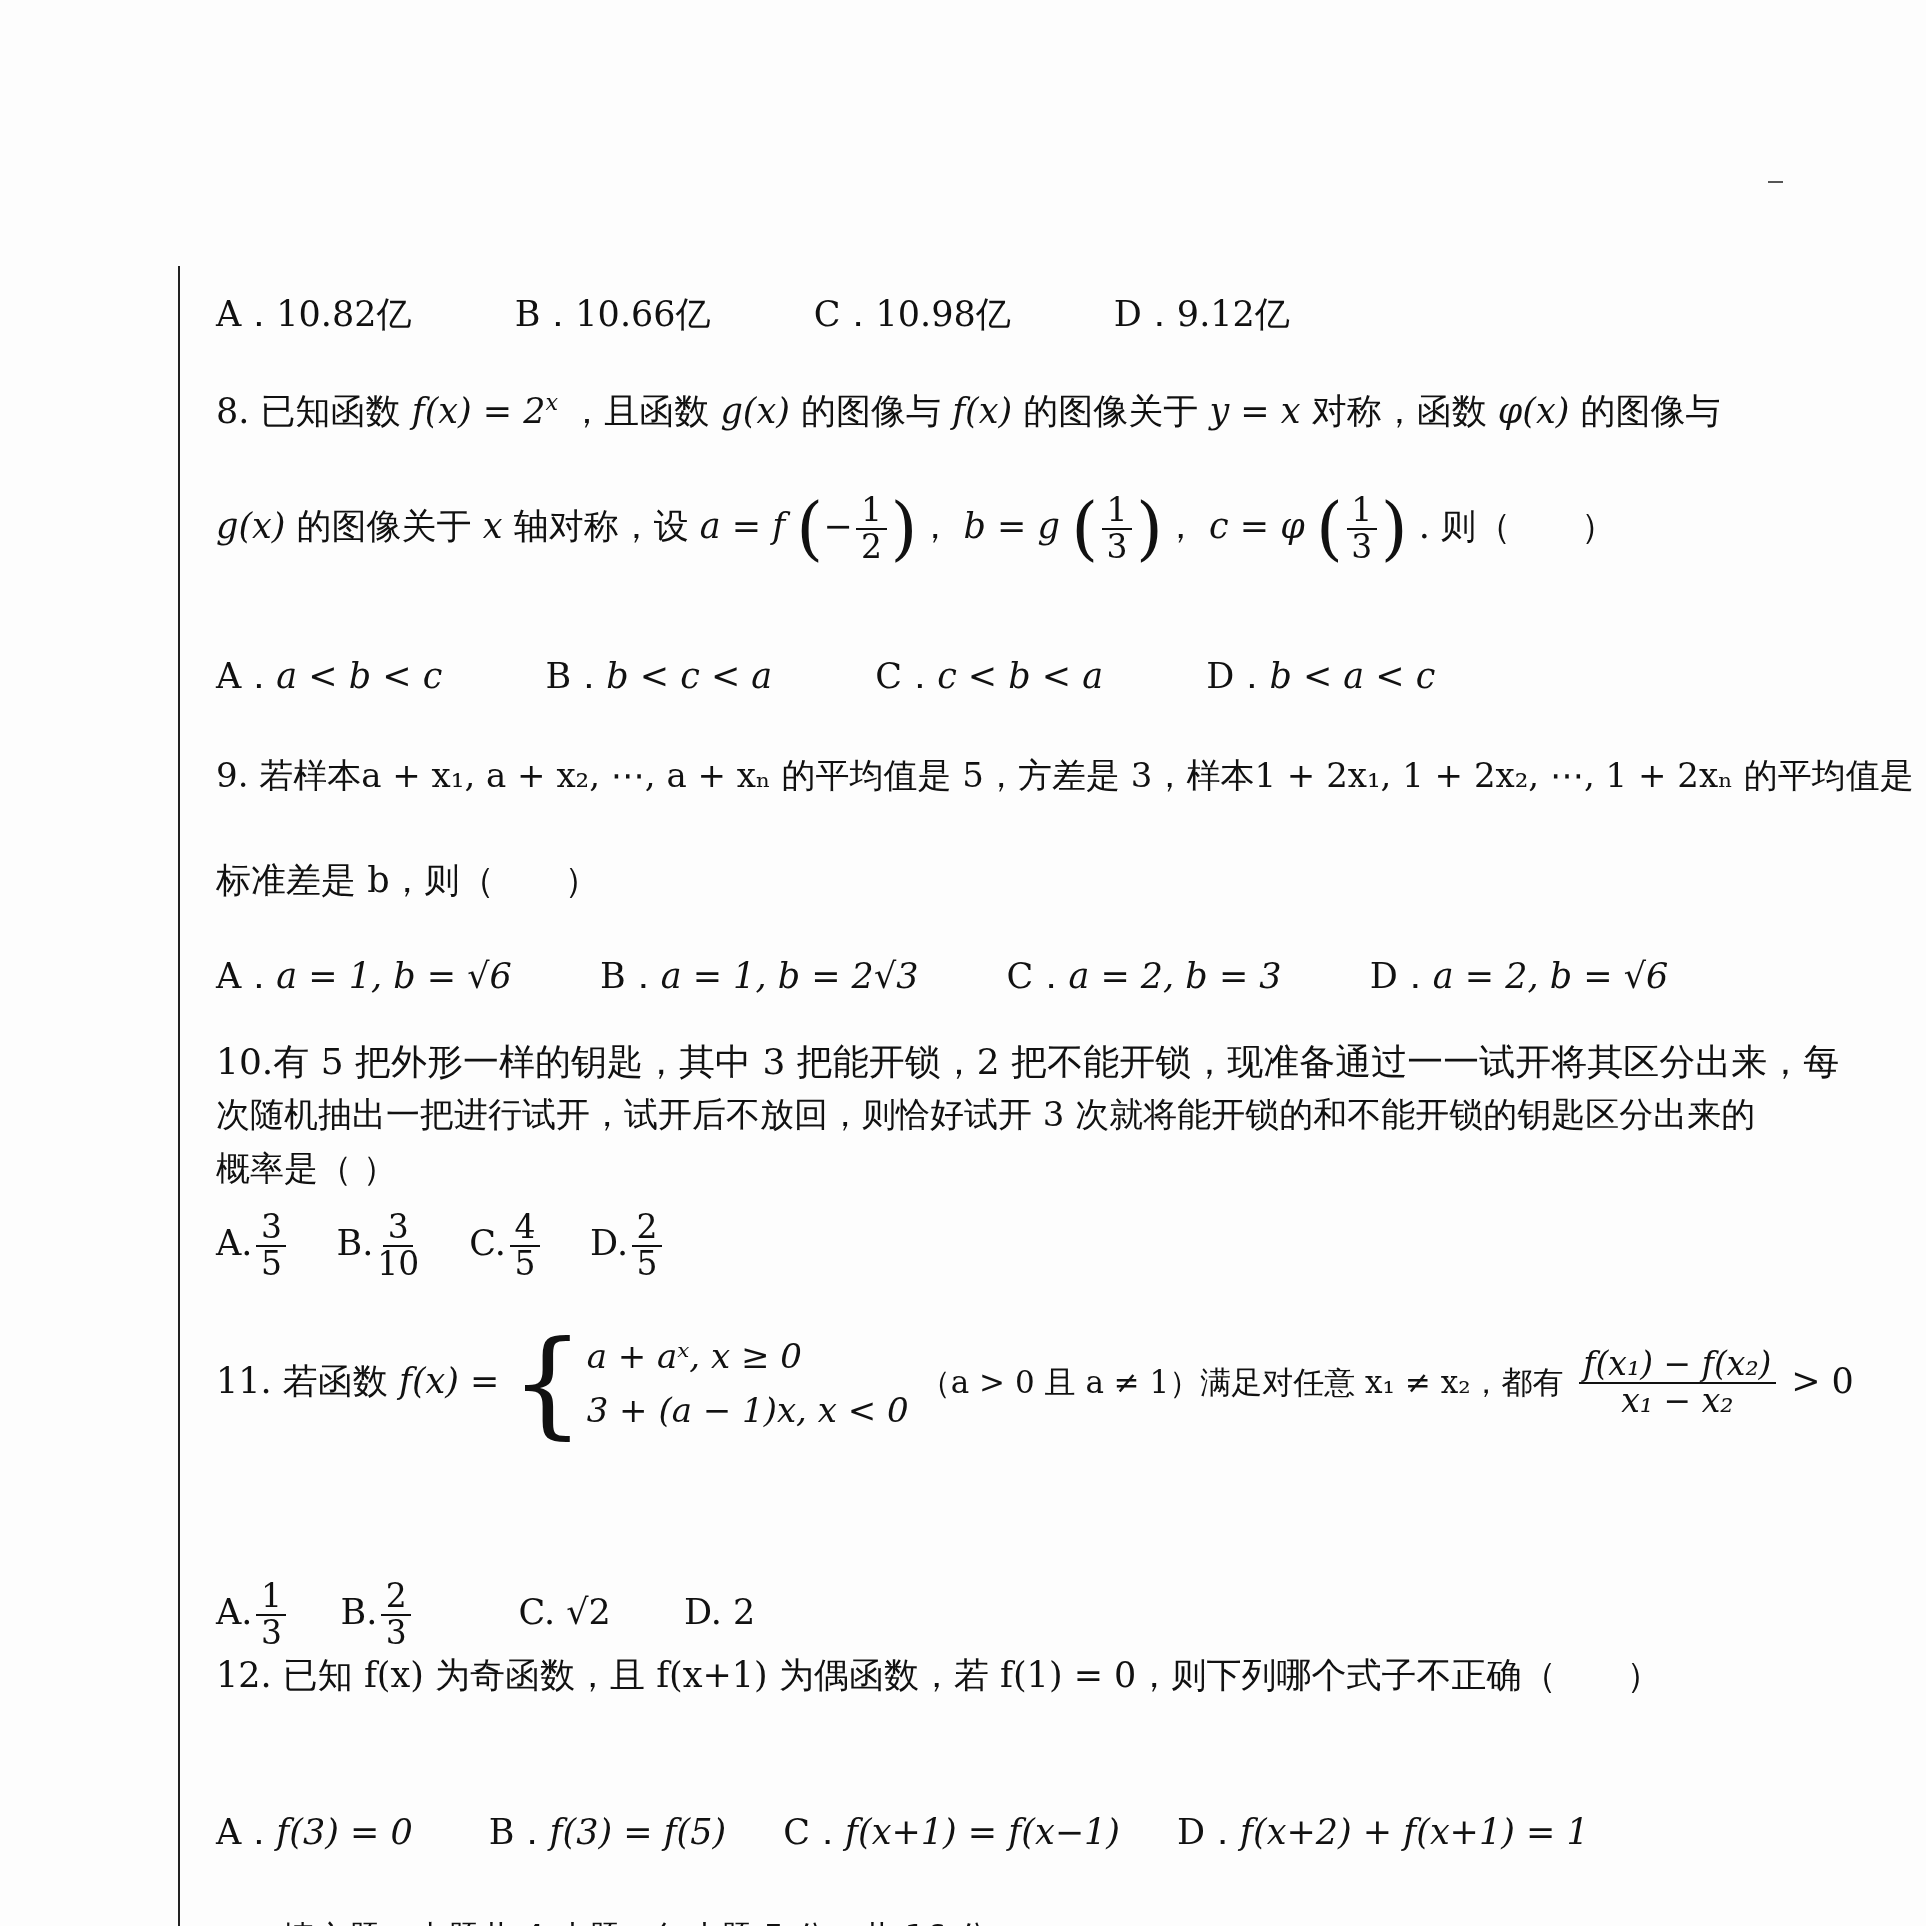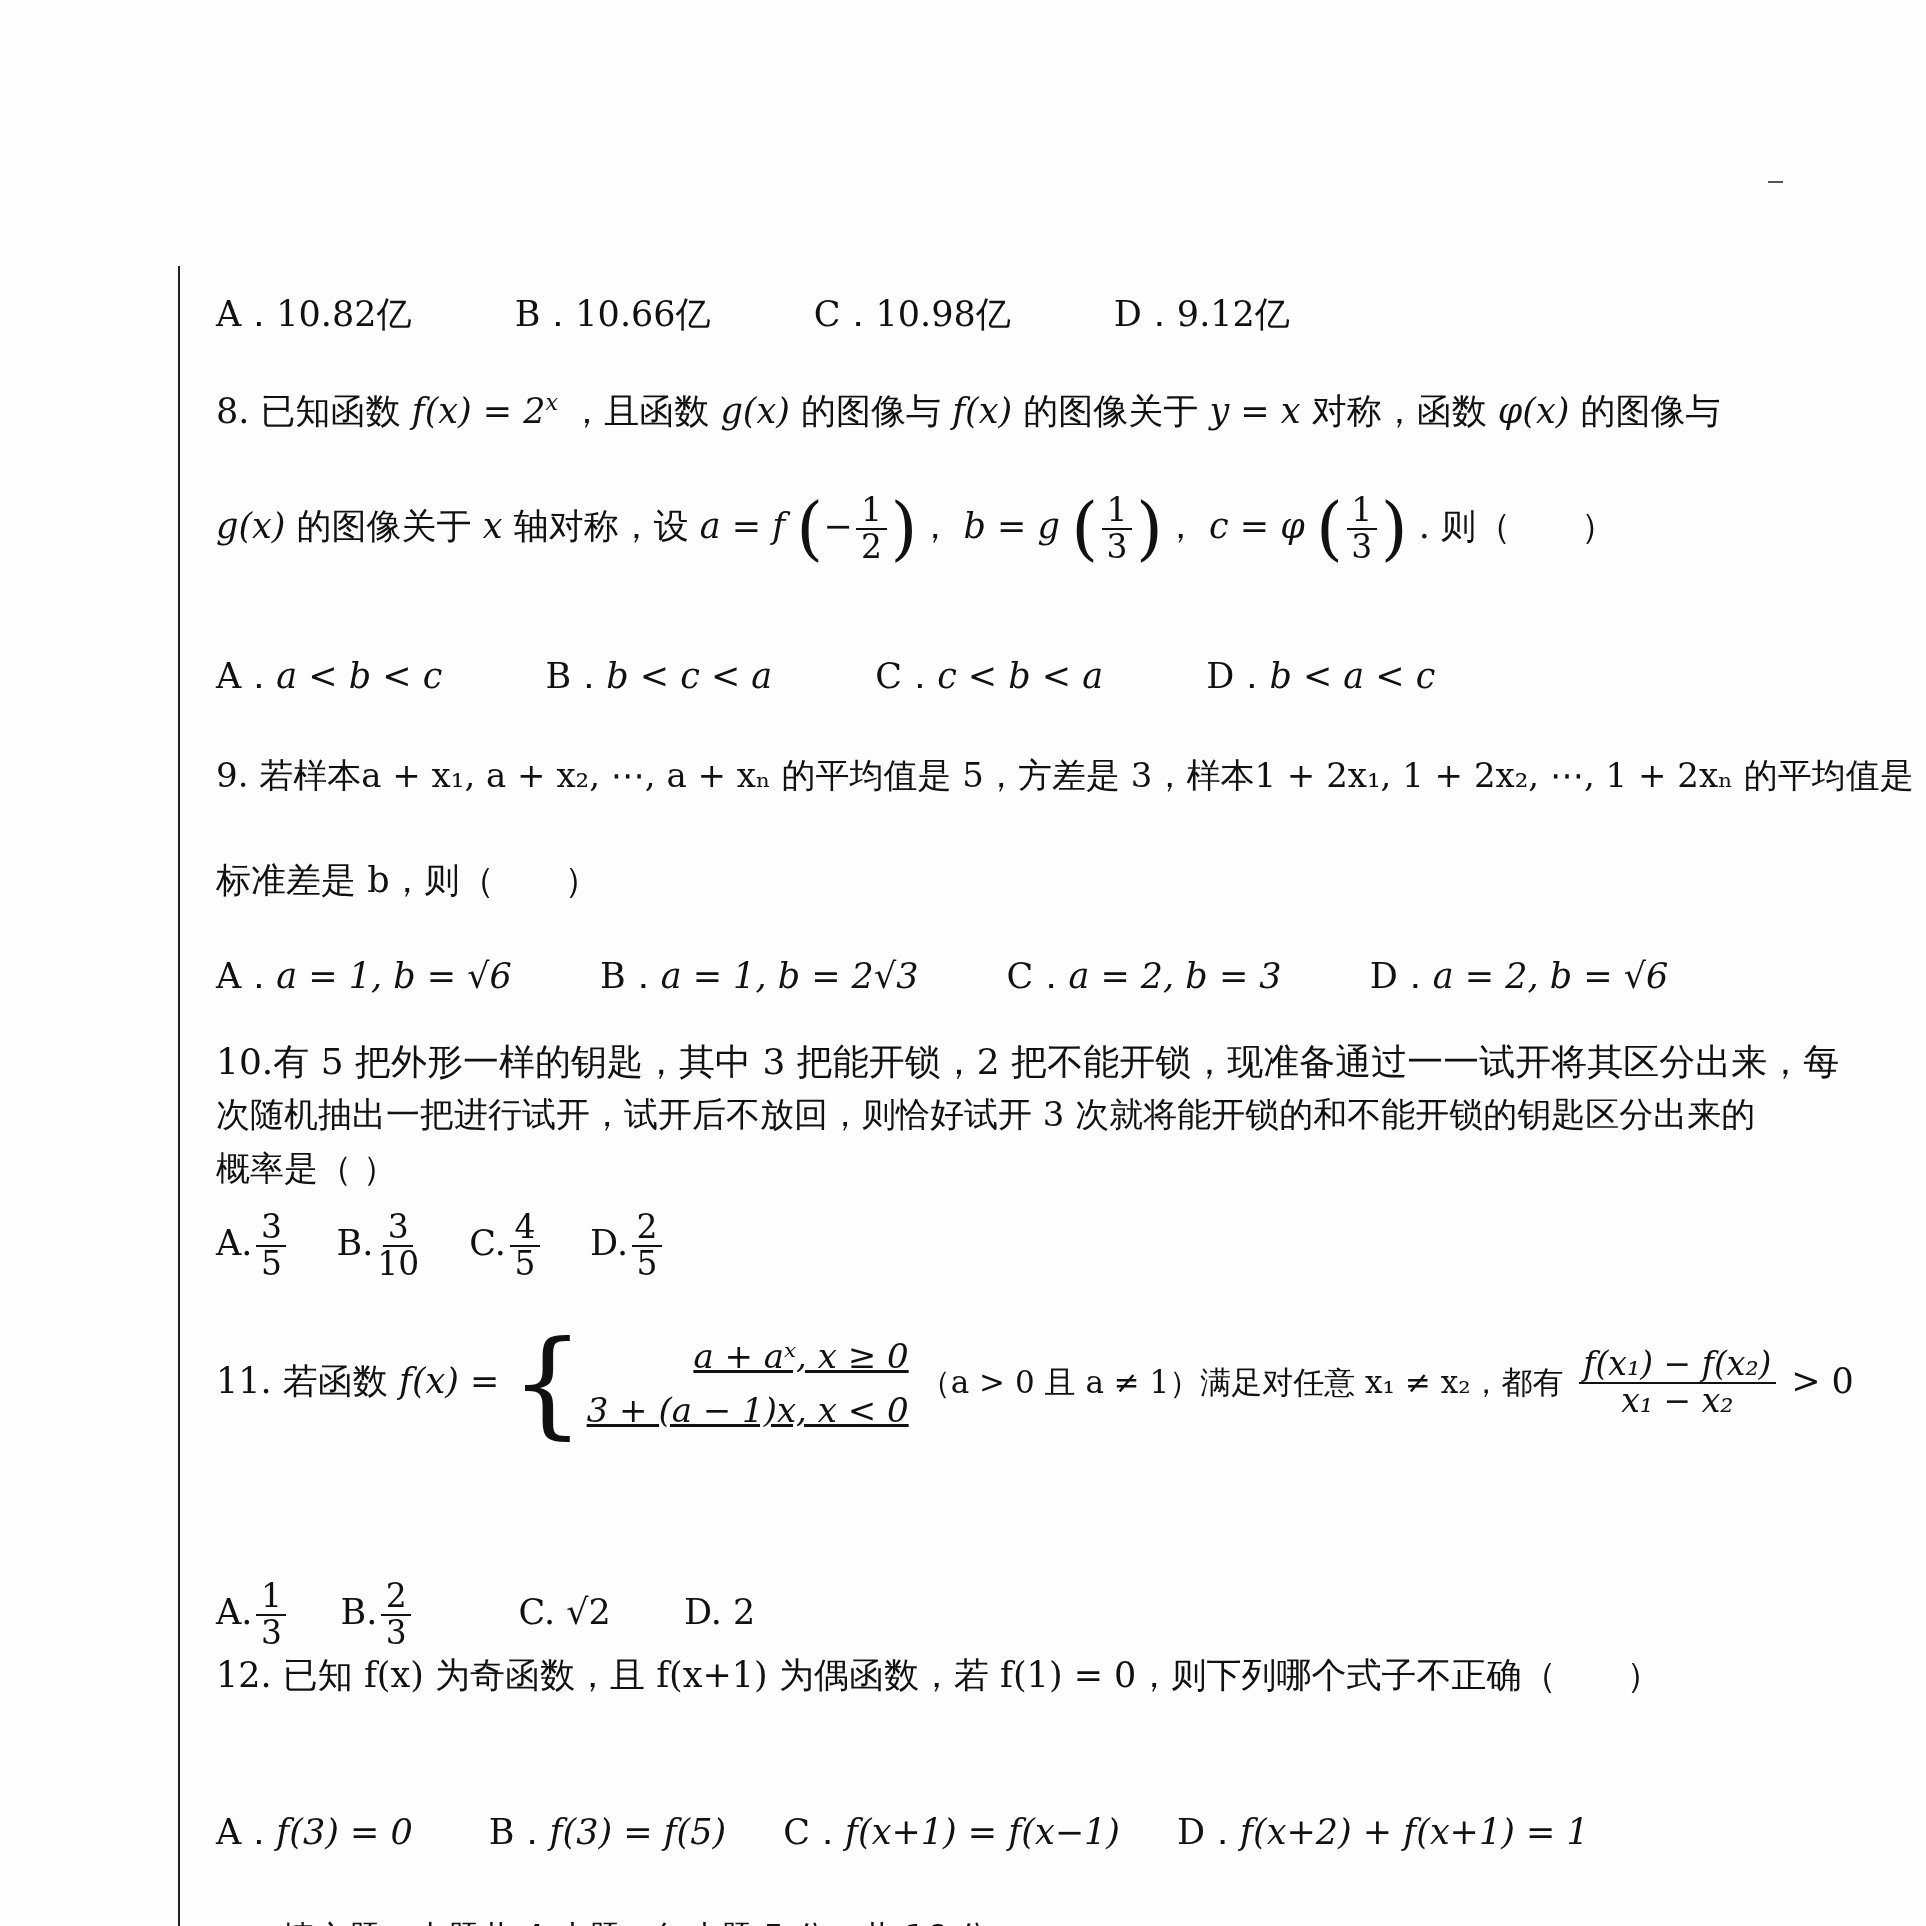--- a/index.html
+++ b/index.html
@@ -2,29 +2,29 @@
 <html style="font-size:6.2px"><head>
 <meta charset="utf-8">
 <style>
   html, body { margin:0; padding:0; background:#ffffff; }
   body { width:1990px; height:2815px; position:relative; overflow:hidden;
          font-family:"DejaVu Serif","Liberation Serif",serif; color:#111; }
   .page { position:absolute; left:0; top:0; width:1990px; height:2815px; background:#fdfdfd; }
   .margin-line { position:absolute; left:178px; top:266px; width:1.9px; height:2331px; background:#222; }
   .tick-top { position:absolute; left:1768px; top:181px; width:15.4px; height:2.3px; background:#555; }
   .line { position:absolute; left:216px; font-size:35px; line-height:1.2; white-space:nowrap; }
-  .m { font-style:italic; font-family:"DejaVu Serif","Liberation Serif",serif;text-align:right; }
+  .m { font-style:italic; font-family:"DejaVu Serif","Liberation Serif",serif; }
   .opt { display:inline-block; margin-right:92px; }
   .frac { display:inline-flex; flex-direction:column; align-items:center; vertical-align:middle;
           margin:0 3.9px; font-size:33px; line-height:1.05; }
   .frac .num { border-bottom:2.3px solid #111; padding:0 4.6px; }
   .paren { font-size:69px; vertical-align:middle; font-weight:200; line-height:1; }
   .piece { display:inline-flex; vertical-align:middle; align-items:center; }
   .brace { font-size:116px; font-weight:100; line-height:1; margin-right:2.3px; }
-  .cases { display:inline-flex; flex-direction:column; font-size:34px; line-height:1.6;text-decoration:underline; }
+  .cases { display:inline-flex; flex-direction:column; font-size:34px; line-height:1.6; }
   .sup { font-size:22.3px; vertical-align:super; }
   .section { font-family:"DejaVu Sans","Liberation Sans",sans-serif; }
 </style>
 </head>
 <body>
 
 <div class="page">
   <div class="margin-line"></div>
   <div class="tick-top"></div>
 

